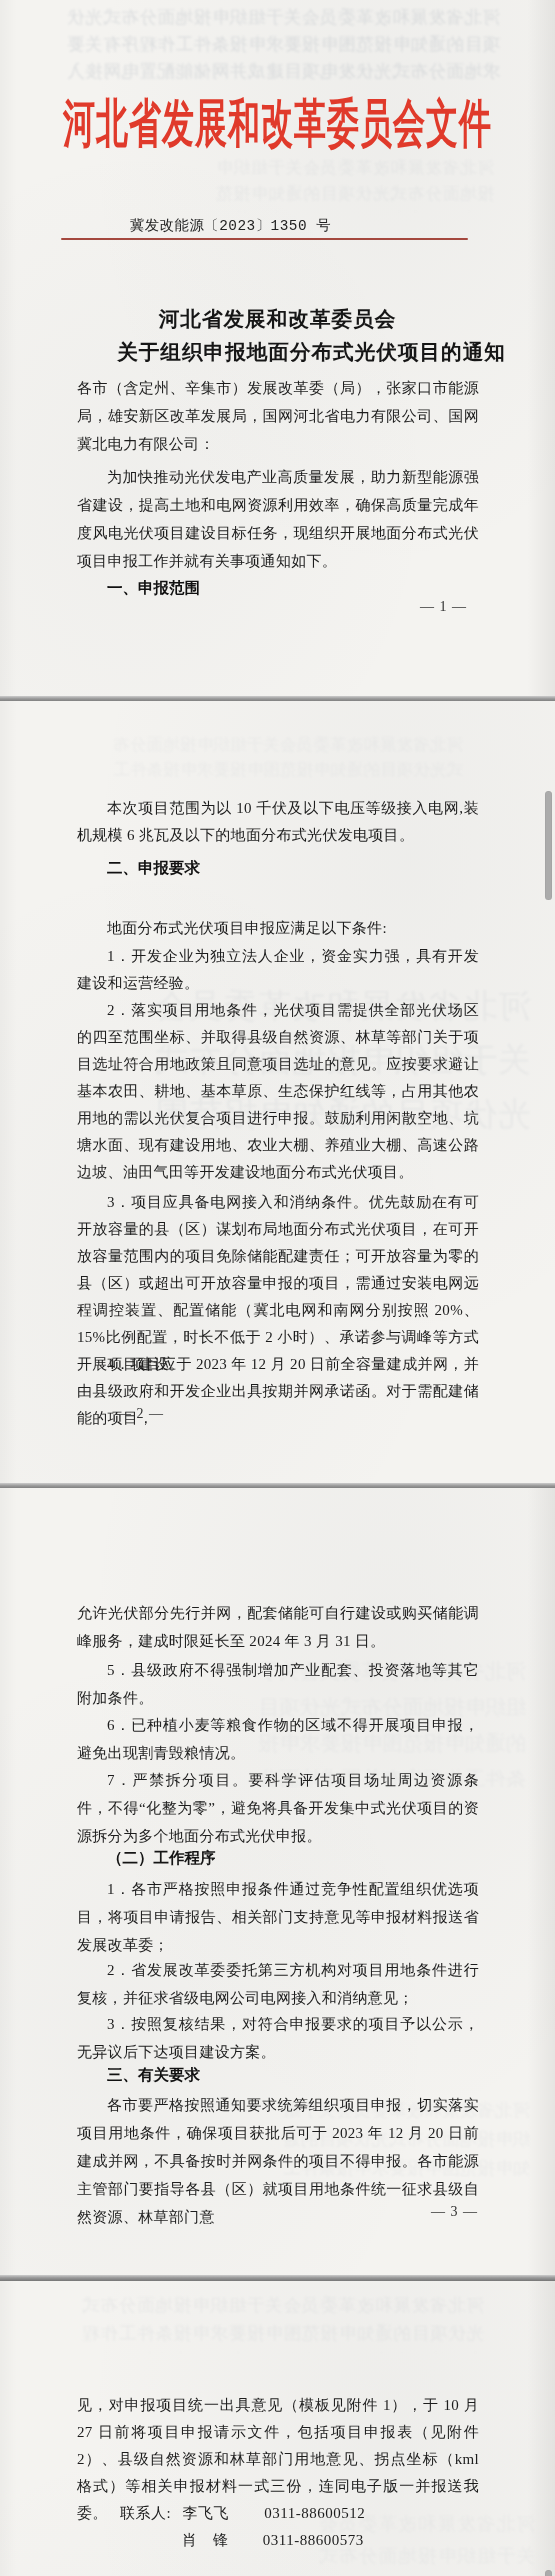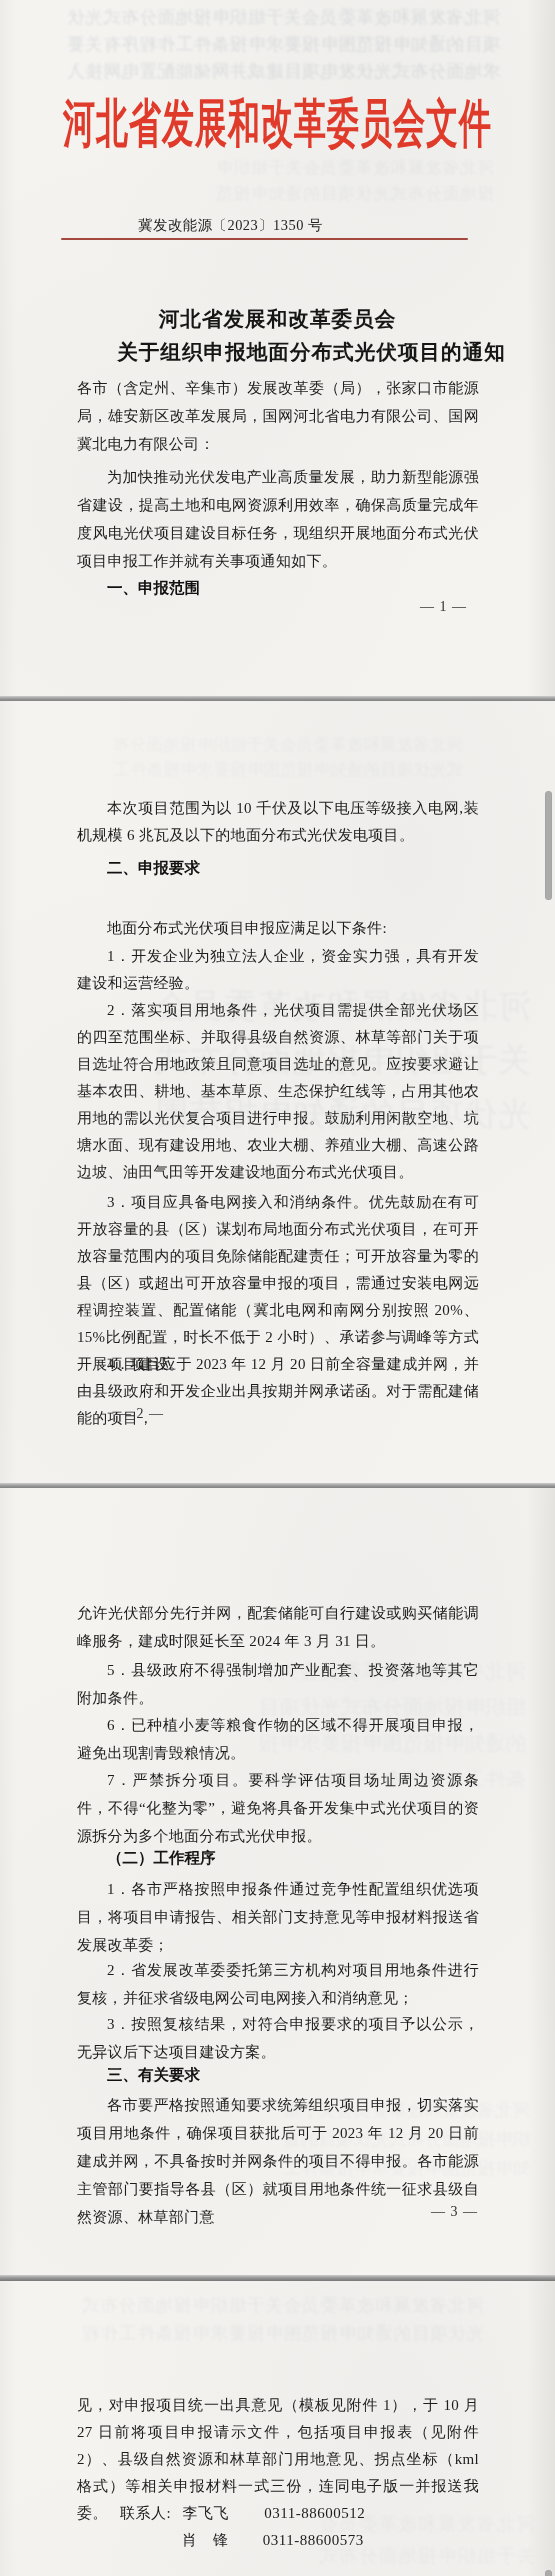--- a/index.html
+++ b/index.html
@@ -16,21 +16,21 @@
   .block{position:absolute;left:77px;width:402px;}
   .body-text{font-size:15px;line-height:27px;text-align:justify;letter-spacing:0.3px;color:#1d1d1d;}
   .lh54{line-height:28px;} .lh55{line-height:28px;}
   .indent{text-indent:30px;}
   .hei{font-family:"Liberation Sans","DejaVu Sans",sans-serif;font-weight:bold;font-size:15.5px;color:#111;}
   .kai{font-weight:bold;font-size:15.5px;color:#151515;}
   .banner{position:absolute;top:89px;left:0;width:555px;text-align:center;
     font-size:32px;font-weight:900;color:#e03a2b;letter-spacing:1px;
     transform:scaleY(1.62);transform-origin:top center;white-space:nowrap;}
   .docnum{position:absolute;top:216px;left:0;width:461px;text-align:center;
-    font-size:14.4px;letter-spacing:0.5px;color:#222;}
+    font-size:14.4px;letter-spacing:0.5px;color:#222;font-family:Liberation Mono, monospace;}
   .redline{position:absolute;top:238px;left:61px;width:407px;height:2.1px;
     background:#a4483e;border-radius:1px;}
   .doc-title{position:absolute;left:0;width:555px;text-align:center;
     font-size:20.6px;font-weight:bold;letter-spacing:1px;color:#161616;}
   .footer{position:absolute;font-size:14px;letter-spacing:1px;color:#2f2f2f;}
   .contact-line{position:absolute;left:120px;width:361px;font-size:15px;color:#1d1d1d;letter-spacing:0.5px;}
   .ghost{position:absolute;color:#8d98a6;transform:scaleX(-1);filter:blur(1px);
     overflow:hidden;pointer-events:none;text-align:justify;}
   .scroll-thumb{position:absolute;left:545px;width:6.7px;border-radius:3.6px;background:#ababab;
     box-shadow:inset 0 0 0 0.5px rgba(0,0,0,0.08);}

